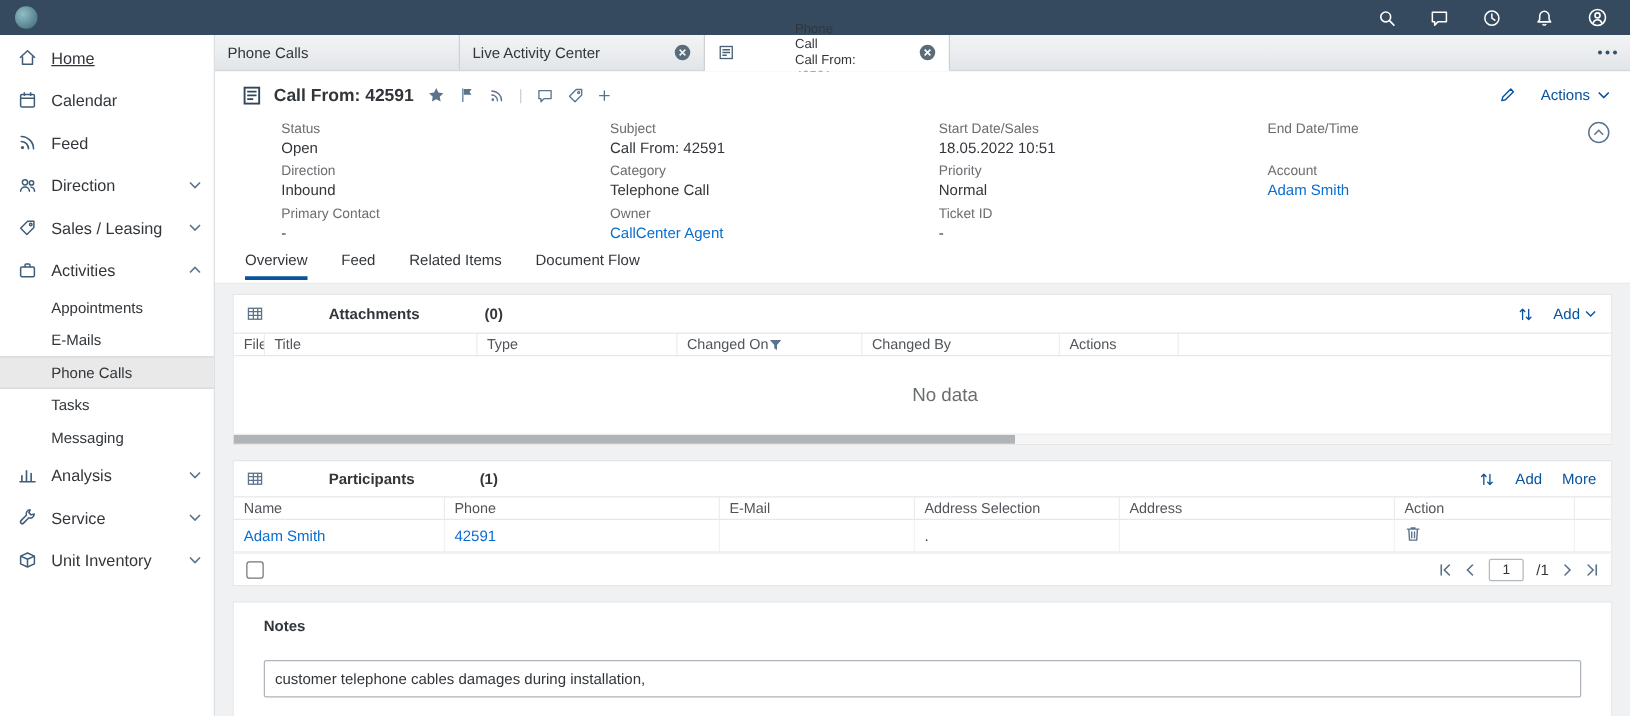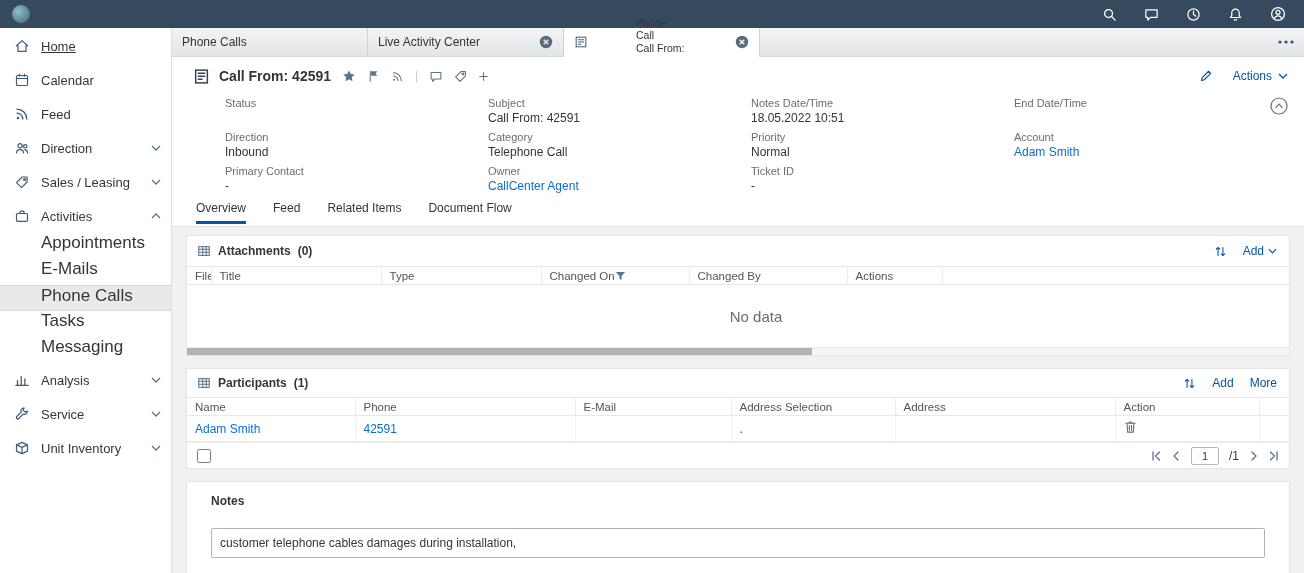--- a/index.html
+++ b/index.html
@@ -20,21 +20,21 @@
 
   
   .layout { display:flex; height:545px; }
 
   
   .sidebar { width:172px; background:#fff; border-right:1px solid #dcdfe2; flex-shrink:0; padding-top:1px; }
   .nav-item { height:34px; display:flex; align-items:center; gap:11px; padding:0 10px 0 14px; font-size:13px; cursor:pointer; }
   .nav-icon { width:16px; height:16px; color:#3e5c77; flex-shrink:0; }
   .nav-item .chev { margin-left:auto; color:#5b738b; }
   .nav-item.home .label { text-decoration:underline; }
-  .nav-sub { height:26px; display:flex; align-items:flex-start; padding-left:41px; font-size:17px; cursor:pointer; }
+  .nav-sub { height:26px; display:flex; align-items:center; padding-left:41px; font-size:12px; cursor:pointer; }
   .nav-sub.active { background:#e9e9e9; border-top:1px solid #d8d8d8; border-bottom:1px solid #d8d8d8; }
   .chev svg { width:10px; height:6px; }
 
   
   .main { flex:1; min-width:0; display:flex; flex-direction:column; }
 
   .tabstrip { height:29px; background:linear-gradient(#f3f4f6,#e2e5e8); display:flex; align-items:stretch;
               border-bottom:1px solid #d4d8dc; position:relative; }
   .tab { width:196px; display:flex; align-items:center; gap:8px; padding:0 10px;
          border-right:1px solid #cdd2d7; font-size:12px; color:#32363a; cursor:pointer; }
@@ -63,21 +63,21 @@
   .collapse-btn { position:absolute; top:40px; right:16px; width:18px; height:18px; color:#5b738b; cursor:pointer; }
 
   .subtabs { display:flex; gap:27px; padding:0 24px; height:27px; align-items:center; background:#fff; }
   .subtab { padding-bottom:6px; cursor:pointer; color:#32363a; border-bottom:3px solid transparent; }
   .subtab.active { border-bottom-color:#0854a0; }
 
   
   .card { background:#fff; border:1px solid #e5e5e5; margin:0 14px; }
   .mt8 { margin-top:8px; } .mt12 { margin-top:12px; }
   .card-header { display:flex; align-items:center; gap:7px; height:30px; padding:0 12px 0 10px; }
-  .card-title { font-weight:bold; }
+  .card-title { font-weight:bold;margin-left:45px; }
   .card-actions { margin-left:auto; display:flex; align-items:center; gap:16px; color:#0854a0; }
   .card-actions .blue-link { cursor:pointer; display:flex; align-items:center; gap:4px; }
   .grid-icon { color:#5b738b; }
   .sort-icon { letter-spacing:-2px; font-size:12px; cursor:pointer; }
 
   table { width:100%; border-collapse:collapse; table-layout:fixed; }
   th { font-weight:normal; font-size:11.5px; color:#51555a; text-align:left; padding:2px 8px; height:18px;
        border-top:1px solid #e8e8e8; border-bottom:1px solid #e8e8e8; border-right:1px solid #ededed;
        overflow:hidden; white-space:nowrap; }
   th:last-child { border-right:none; }
@@ -388,27 +388,28 @@
               <svg width="10" height="6" viewBox="0 0 10 6" fill="none" stroke="currentColor" stroke-width="1.3">
                   <path d="M1 1l4 4 4-4"></path>
                 </svg>
             </span>
           </span>
         </div>
 
         <div class="fields">
           <div class="field">
               <div class="flabel">Status</div>
+              <div class="fvalue">Open</div>
             </div>
           <div class="field">
               <div class="flabel">Subject</div>
               <div class="fvalue">Call From: 42591</div>
             </div>
           <div class="field">
-              <div class="flabel">Notes Date/Time</div>
+              <div class="flabel">Start Date/Sales</div>
               <div class="fvalue">18.05.2022 10:51</div>
             </div>
           <div class="field">
               <div class="flabel">End Date/Time</div>
             </div>
 
           <div class="field">
               <div class="flabel">Direction</div>
               <div class="fvalue">Inbound</div>
             </div>

